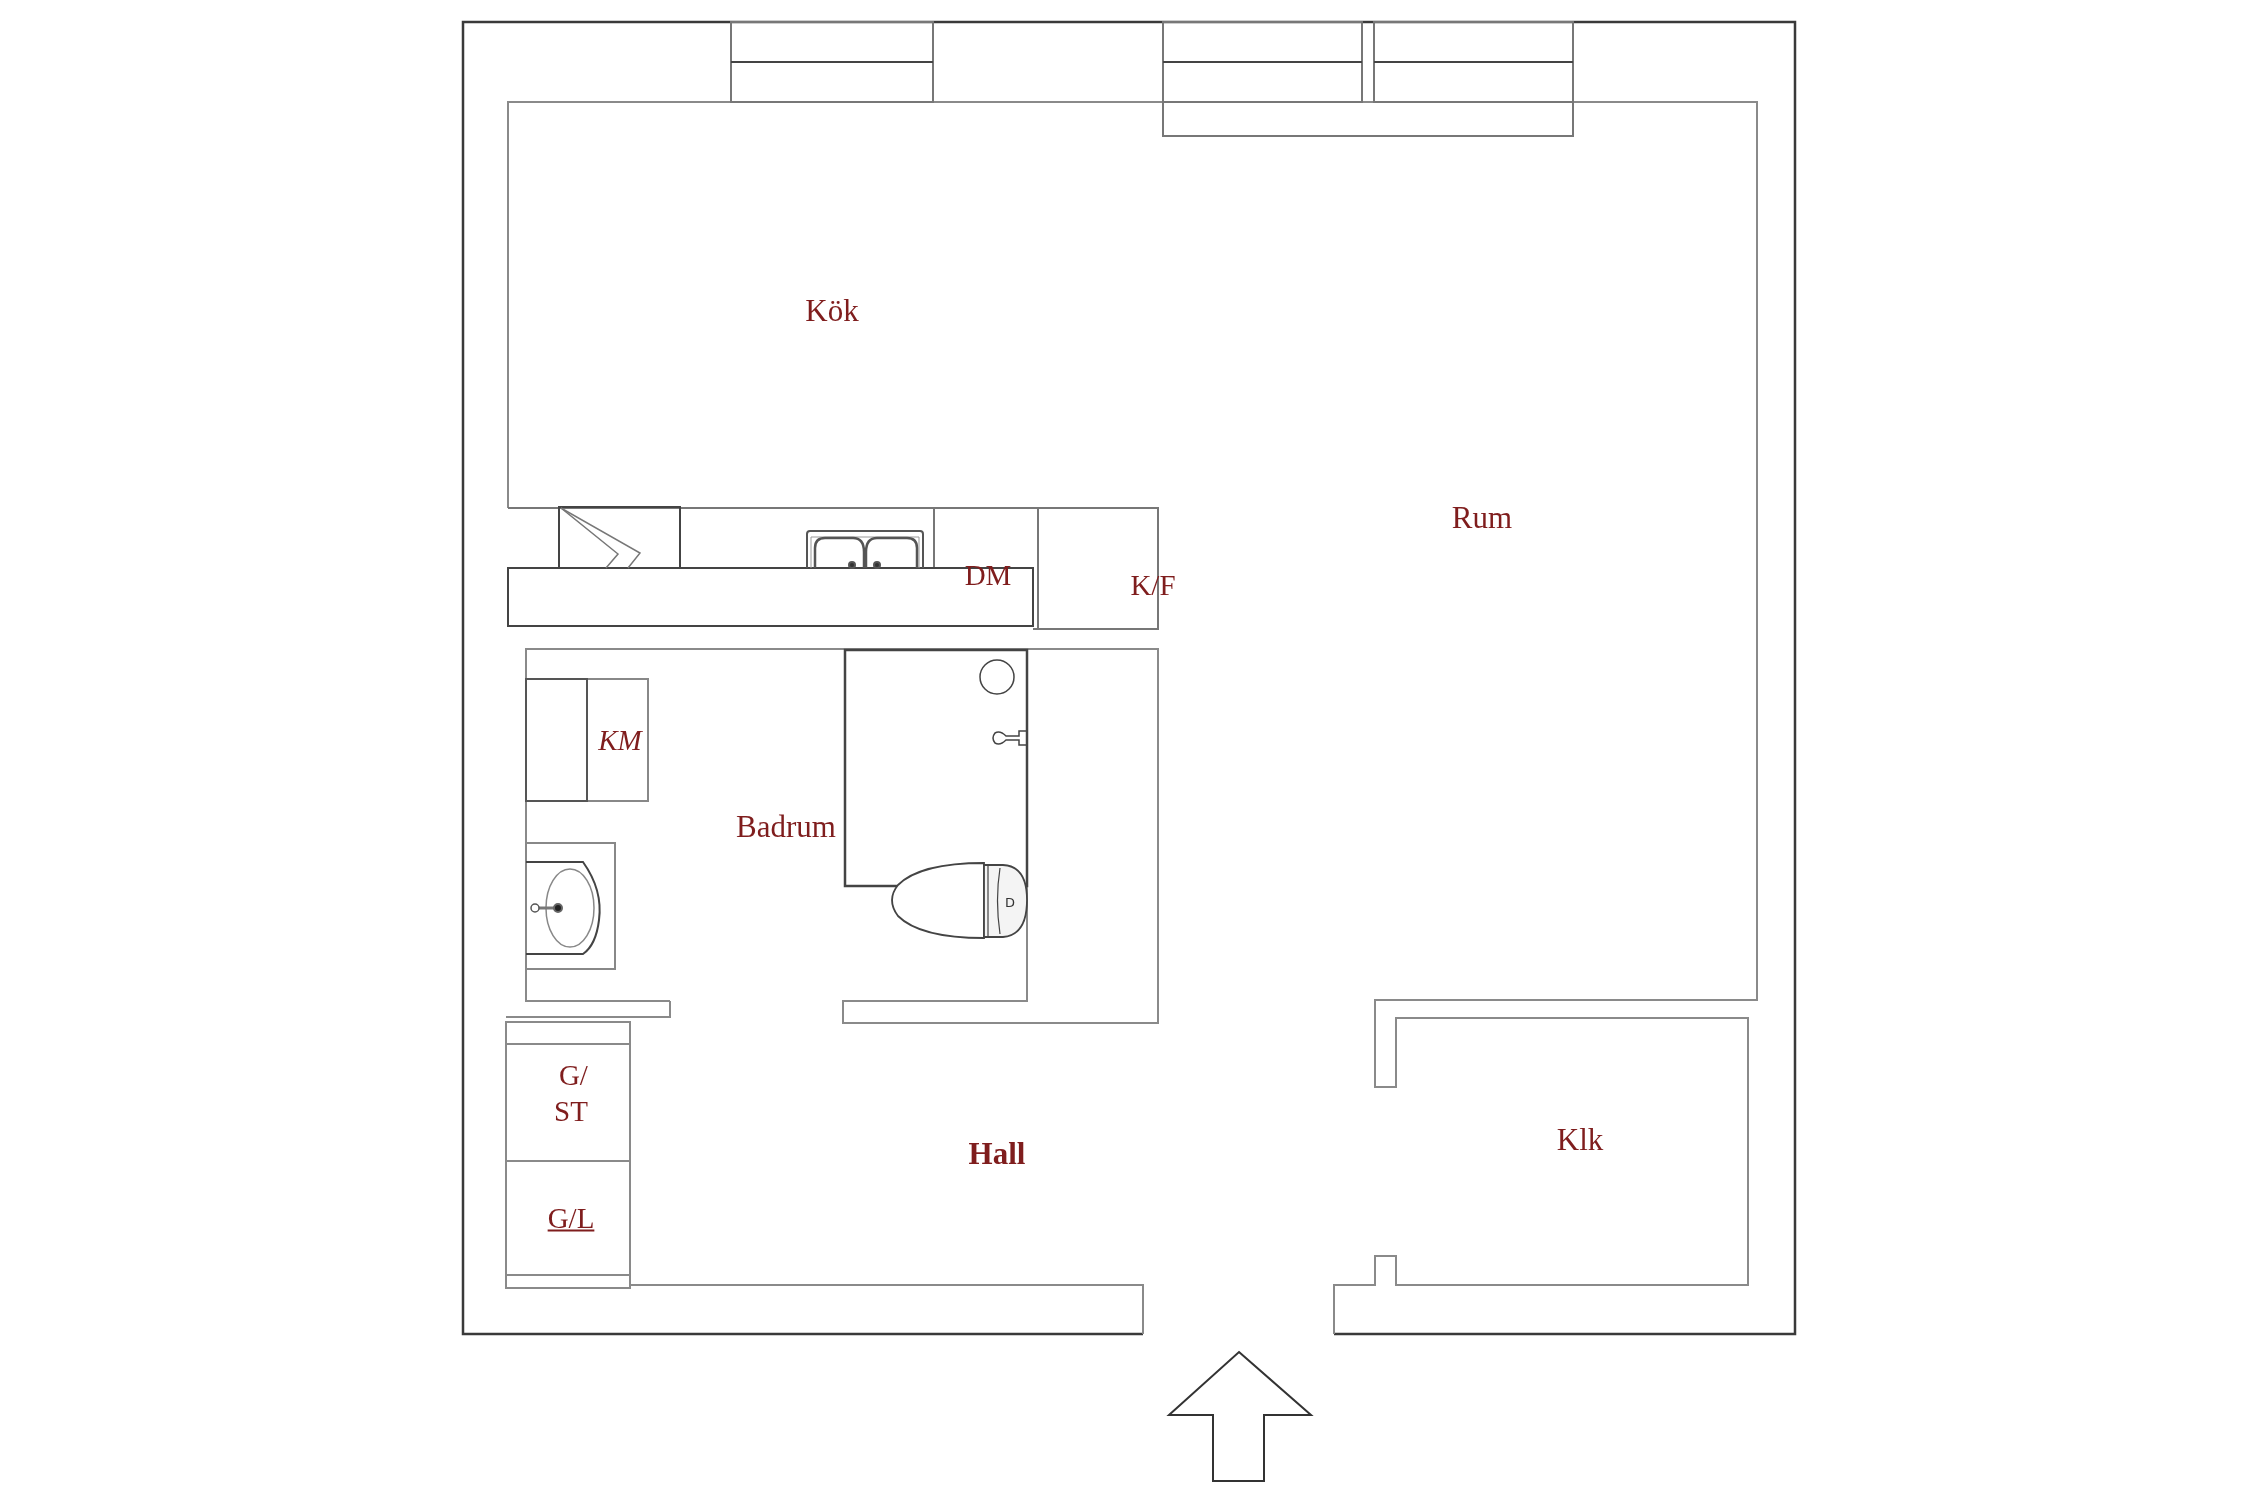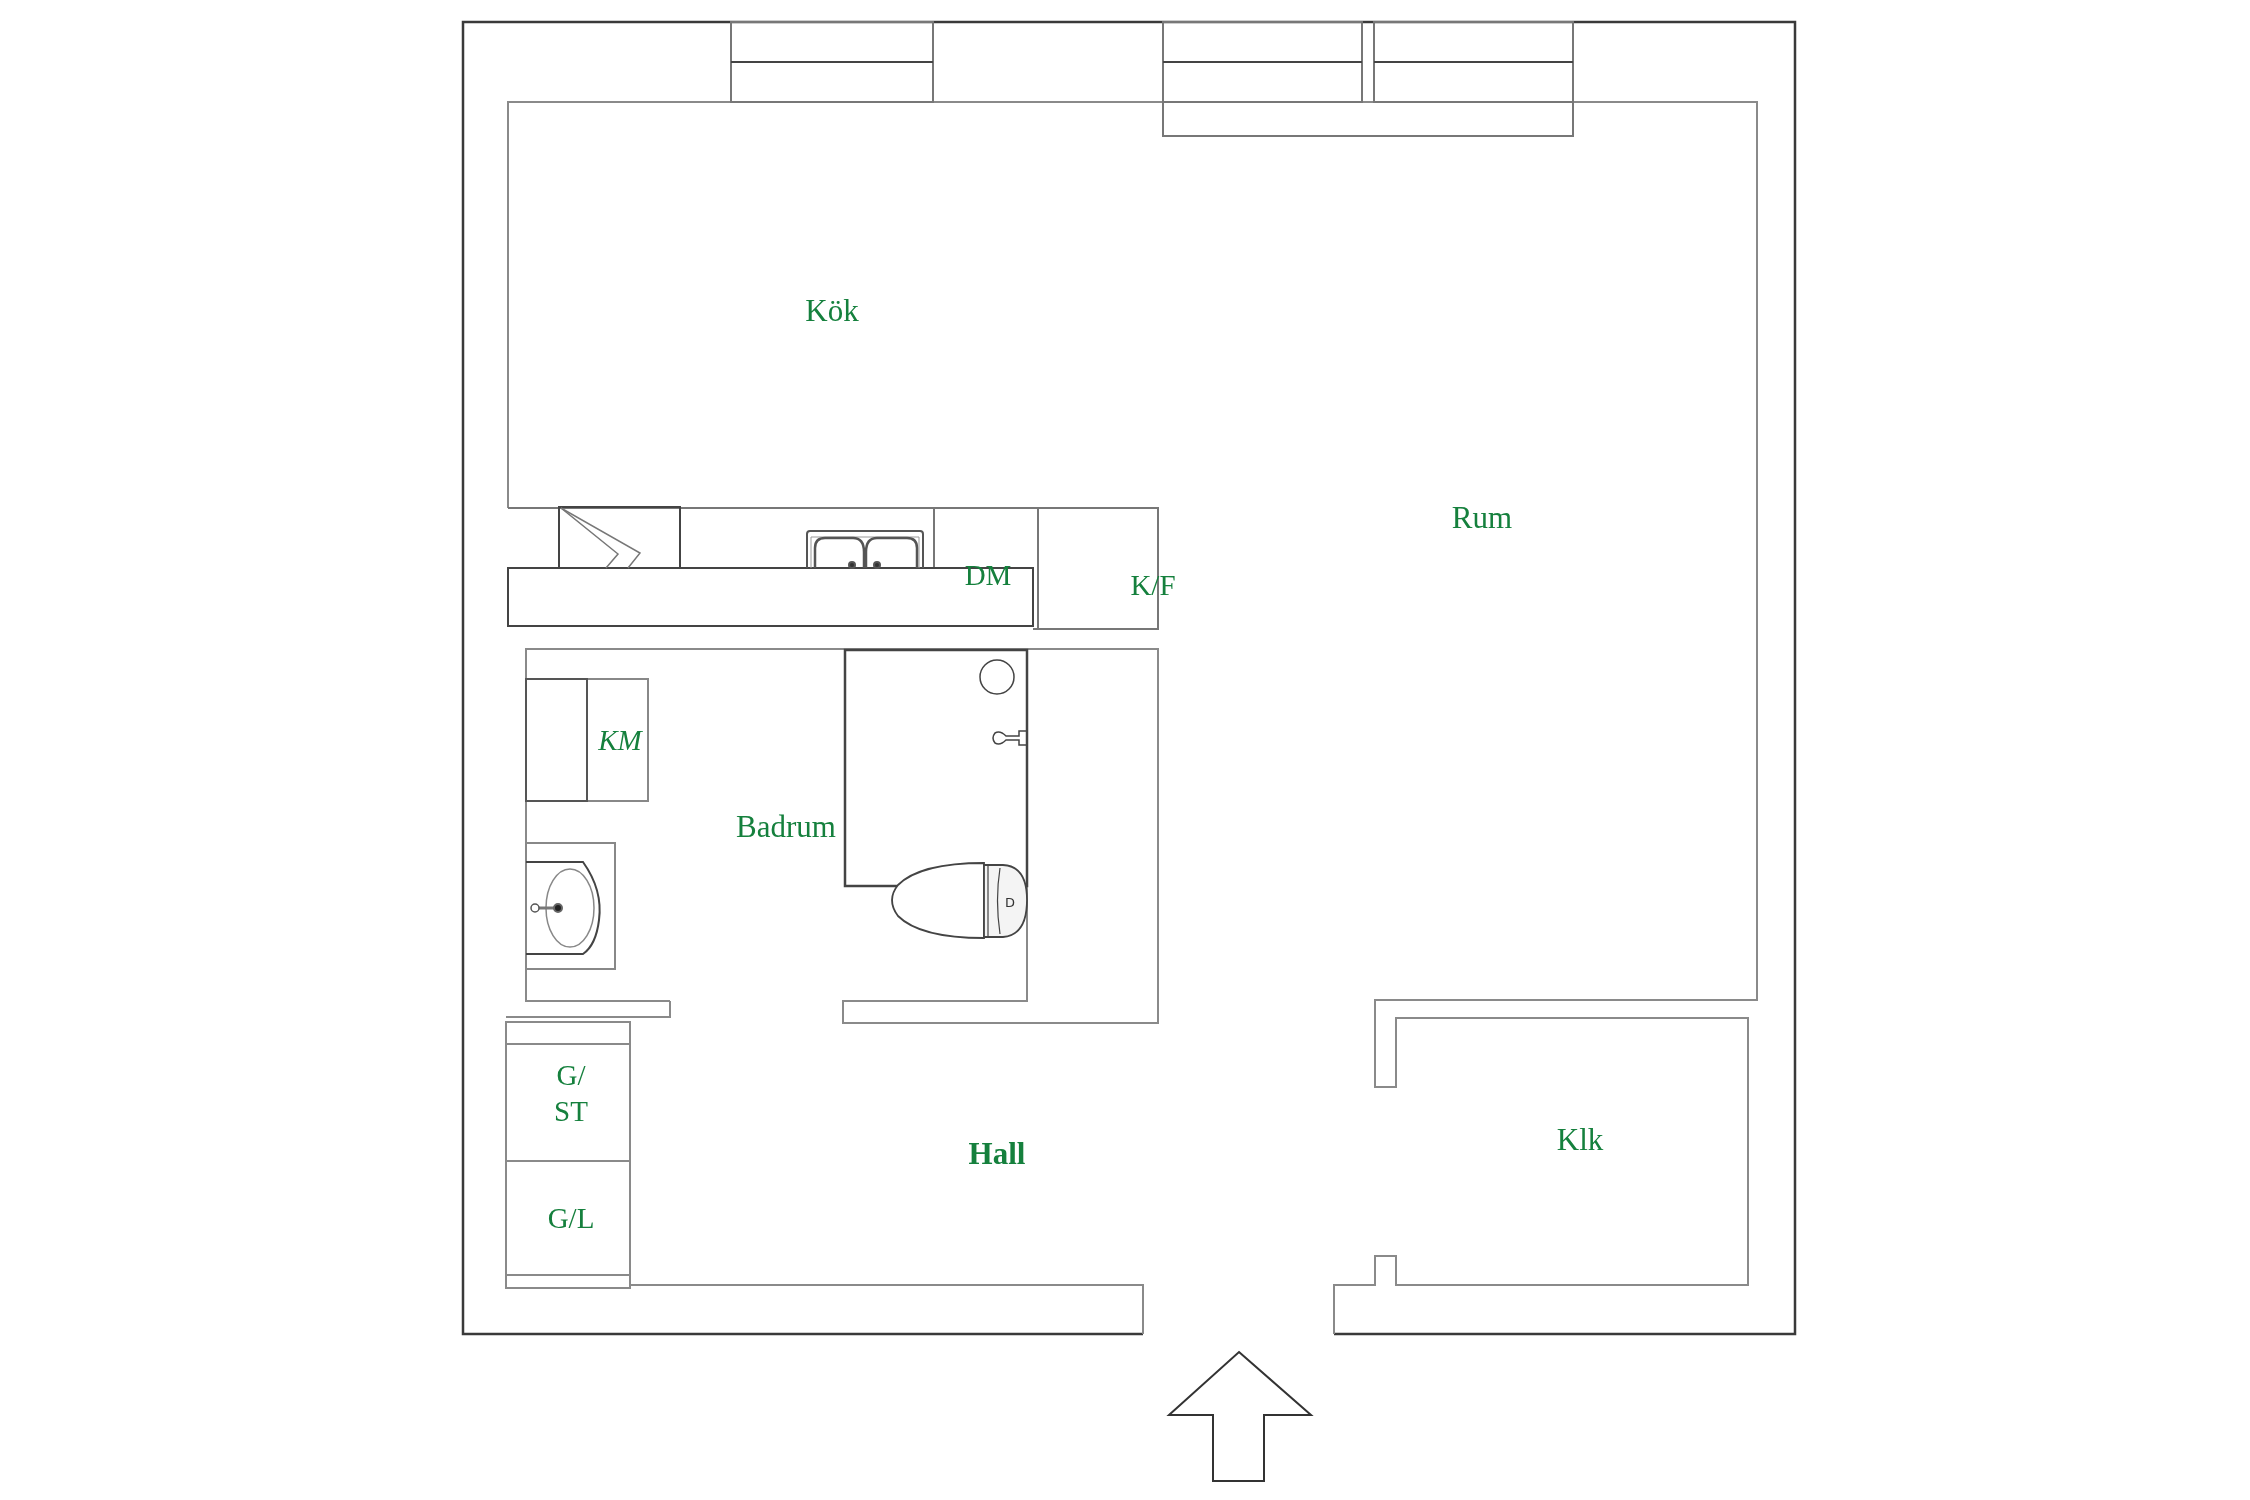--- a/index.html
+++ b/index.html
@@ -1,18 +1,18 @@
 <!DOCTYPE html>
 <html><head>
 <meta charset="utf-8">
 <style>
   html, body { margin: 0; padding: 0; background: #ffffff; }
   body { width: 2250px; height: 1500px; position: relative; overflow: hidden; }
   svg#plan { position: absolute; left: 0; top: 0; }
-  .lbl { position: absolute; font-family: "Liberation Serif", "DejaVu Serif", serif; color: #15803d; font-size: 31px; line-height: 1; white-space: nowrap; transform: translate(-50%, -50%); text-align: center; }
+  .lbl { position: absolute; font-family: "Liberation Serif", "DejaVu Serif", serif; color: #7f1d1d; font-size: 31px; line-height: 1; white-space: nowrap; transform: translate(-50%, -50%); text-align: right; }
   .lbl.small { font-size: 29px; }
   .lbl.two { line-height: 1.25; }
 </style>
 </head>
 <body>
 
 <svg id="plan" width="2250" height="1500" viewBox="0 0 2250 1500" xmlns="http://www.w3.org/2000/svg">
   <g fill="none" stroke-linejoin="miter">
 
     <g stroke="#3a3a3a" stroke-width="2.5">
@@ -110,13 +110,13 @@
 <div class="lbl" style="left:997px;top:1153px;font-weight:bold;">Hall</div>
 <div class="lbl" style="left:1580px;top:1139px;">Klk</div>
 
 <div class="lbl small" style="left:988px;top:539px;margin-top:36px;">DM</div>
 <div class="lbl small" style="left:1153px;top:566px;margin-top:19px;">K/F</div>
 <div class="lbl small" style="left:620px;top:740px;font-style:italic;">KM</div>
 <div class="lbl small two" style="left:571px;top:1093px;">
   <div>G/</div>
   <div>ST</div>
 </div>
-<div class="lbl small" style="left:571px;top:1218px;">G/L</div>
+<div class="lbl small" style="left:571px;top:1218px;text-decoration:underline;">G/L</div>
 
 </body></html>

